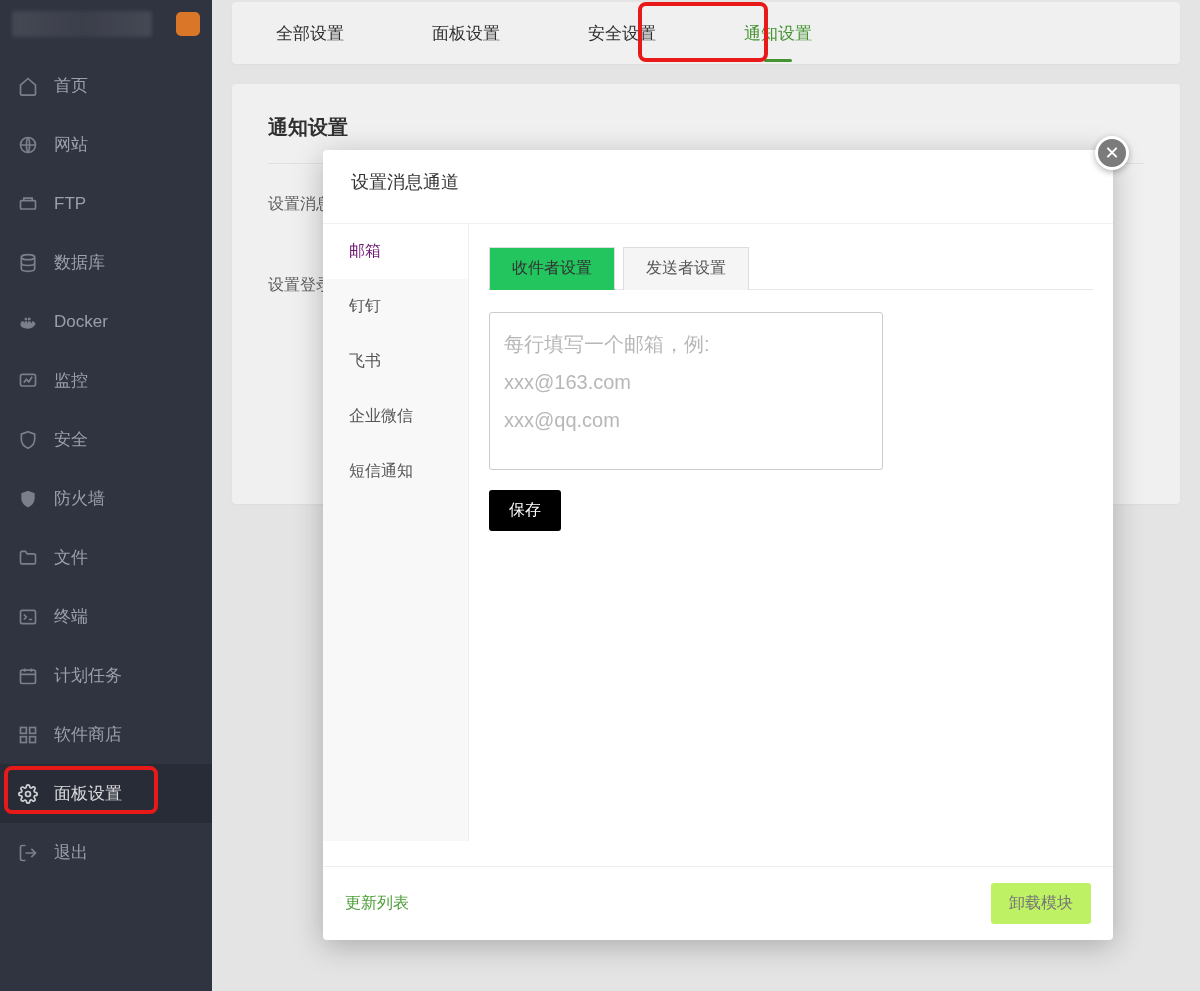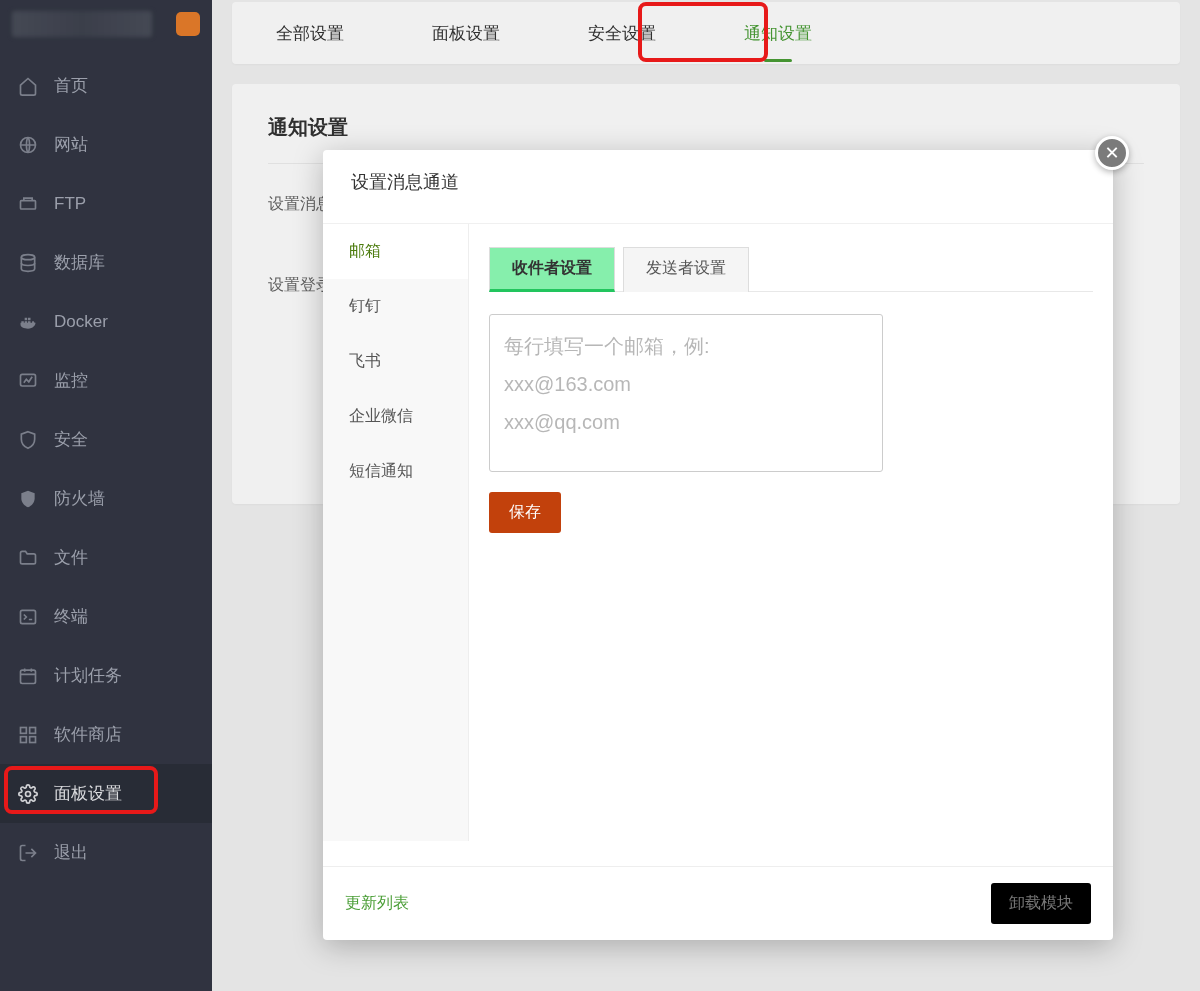--- a/index.html
+++ b/index.html
@@ -176,21 +176,21 @@
   border-right: 1px solid #eee;
 }
 .modal-side-item {
   padding: 17px 26px;
   font-size: 16px;
   color: #555;
   cursor: pointer;
 }
 .modal-side-item.active {
   background: #fff;
-  color: #4d7c0f;
+  color: #701a75;
 }
 .modal-content {
   flex: 1;
   padding: 22px 20px;
 }
 .sub-tabs {
   display: flex;
   border-bottom: 1px solid #e8e8e8;
   margin-bottom: 22px;
 }
@@ -200,41 +200,40 @@
   color: #555;
   background: #f5f5f5;
   border: 1px solid #ddd;
   border-bottom: none;
   cursor: pointer;
   margin-right: 8px;
   position: relative;
   top: 1px;
 }
 .sub-tab.active {
-  background: #86efac;
+  background: #22c55e;
   color: #333;
-  border-bottom: 3px solid #22c55e;
-  font-weight: bold;
+  border-bottom: 1px solid #22c55e;
 }
 .email-textarea {
   width: 394px;
   height: 158px;
   border: 1px solid #ccc;
   border-radius: 3px;
   padding: 12px 14px;
   font-size: 20px;
   font-family: inherit;
   color: #666;
   resize: none;
   line-height: 1.9;
 }
 .email-textarea::placeholder { color: #b7b7b7; white-space: pre-line; }
 .save-btn {
   margin-top: 16px;
-  background: #c2410c;
+  background: #000000;
   color: #fff;
   border: none;
   padding: 10px 20px;
   font-size: 16px;
   border-radius: 3px;
   cursor: pointer;
 }
 .modal-footer {
   border-top: 1px solid #eee;
   padding: 16px 22px;
@@ -242,21 +241,21 @@
   align-items: center;
   justify-content: space-between;
   margin-top: 25px;
 }
 .refresh-link {
   color: #4a9e36;
   font-size: 16px;
   cursor: pointer;
 }
 .uninstall-btn {
-  background: #000000;
+  background: #bef264;
   color: #777;
   border: none;
   padding: 10px 18px;
   font-size: 16px;
   border-radius: 3px;
   cursor: pointer;
 }
 
 
 svg { width: 20px; height: 20px; display: block; }

